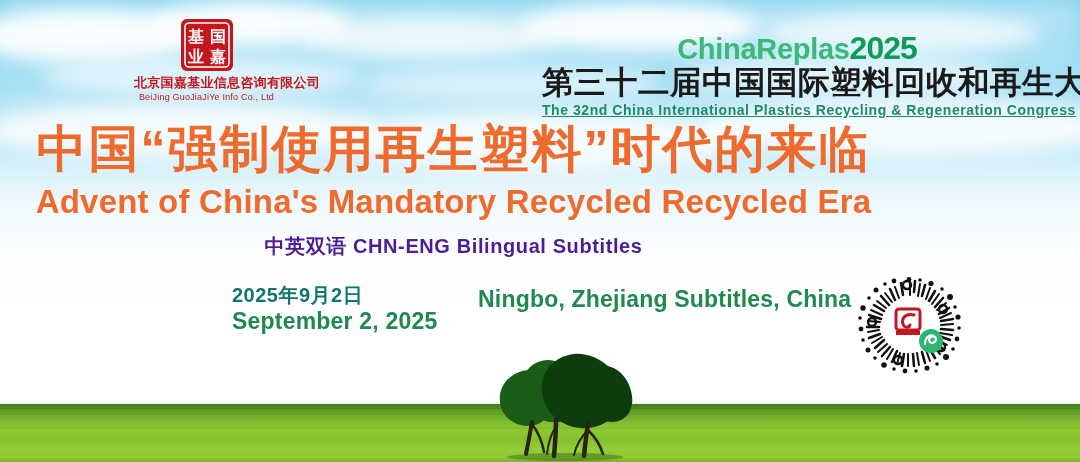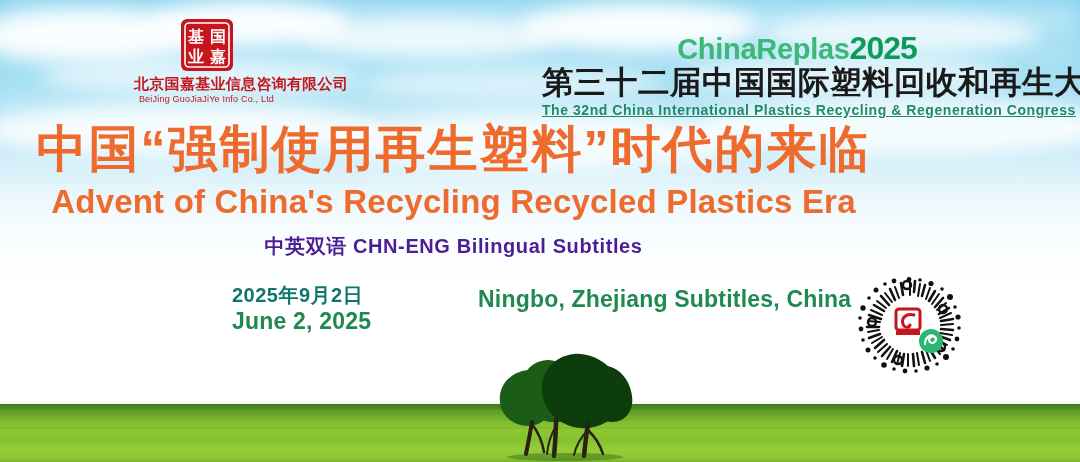--- a/index.html
+++ b/index.html
@@ -72,21 +72,21 @@
   }
   .logo-cn {
     font-size:11px; font-weight:bold; color:#c4161c; letter-spacing:.3px;
     line-height:1.15; white-space:nowrap;
   }
   .logo-cn .accent { color:#e8413a; }
   .logo-en {
     font-size:5px; color:#b02a2a; letter-spacing:.1px; line-height:1.2;
     white-space:nowrap; margin-top:1px;
   }
-  #logo-right .logo-cn { font-size:15px; color:#c4161c;font-family:Liberation Serif, serif; }
+  #logo-right .logo-cn { font-size:13px; color:#c4161c; }
   #logo-right .logo-en { font-size:9px; color:#c4161c; letter-spacing:.2px; margin-top:1px;}
 
   
   #header-right {
     position:absolute; right:28px; top:22px; width:510px; text-align:center;margin-top:10px;
   }
   .replas {
     font-size:29px; font-weight:bold; line-height:1; letter-spacing:-.3px;
     white-space:nowrap;
   }
@@ -210,28 +210,28 @@
   <div id="header-right">
     <div class="replas">
       <span class="word">ChinaReplas</span><span class="year">2025</span>
     </div>
     <div class="cn-congress">第三十二届中国国际塑料回收和再生大会</div>
     <div class="en-congress">The 32nd China International Plastics Recycling &amp; Regeneration Congress</div>
   </div>
 
   <div id="headline-wrap">
     <div class="headline-cn">中国“强制使用再生塑料”时代的来临</div>
-    <div class="headline-en">Advent of China's Recycling Recycled Plastics Era</div>
+    <div class="headline-en">Advent of China's Mandatory Recycled Recycled Era</div>
     <div class="subtitle">中英双语 CHN-ENG Bilingual Subtitles</div>
   </div>
 
   <div id="info-row">
     <div class="info-col" id="info-date">
       <div class="info-cn">2025年9月2日</div>
-      <div class="info-en">June 2, 2025</div>
+      <div class="info-en">September 2, 2025</div>
     </div>
     <div class="info-col" id="info-loc">
       <div class="info-en">Ningbo, Zhejiang Subtitles, China</div>
     </div>
   </div>
 
   <div id="qr">
     <svg width="104" height="100" viewBox="0 0 104 100">
       <g stroke="#111" stroke-linecap="round">
         <g stroke-width="2">

